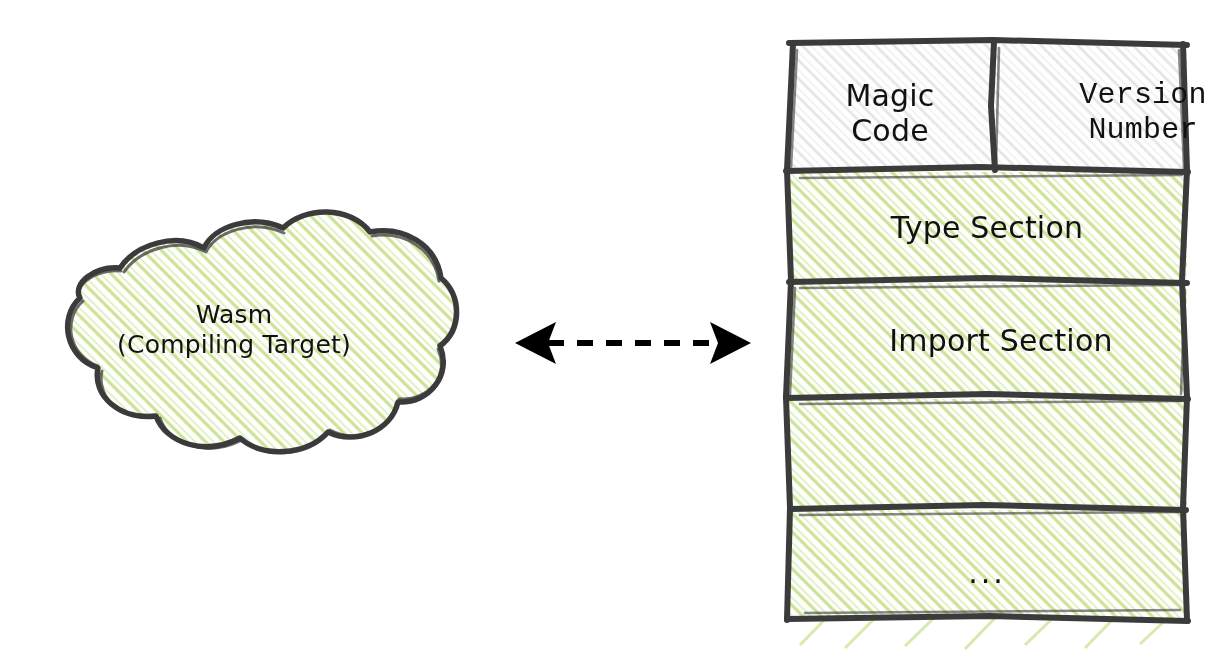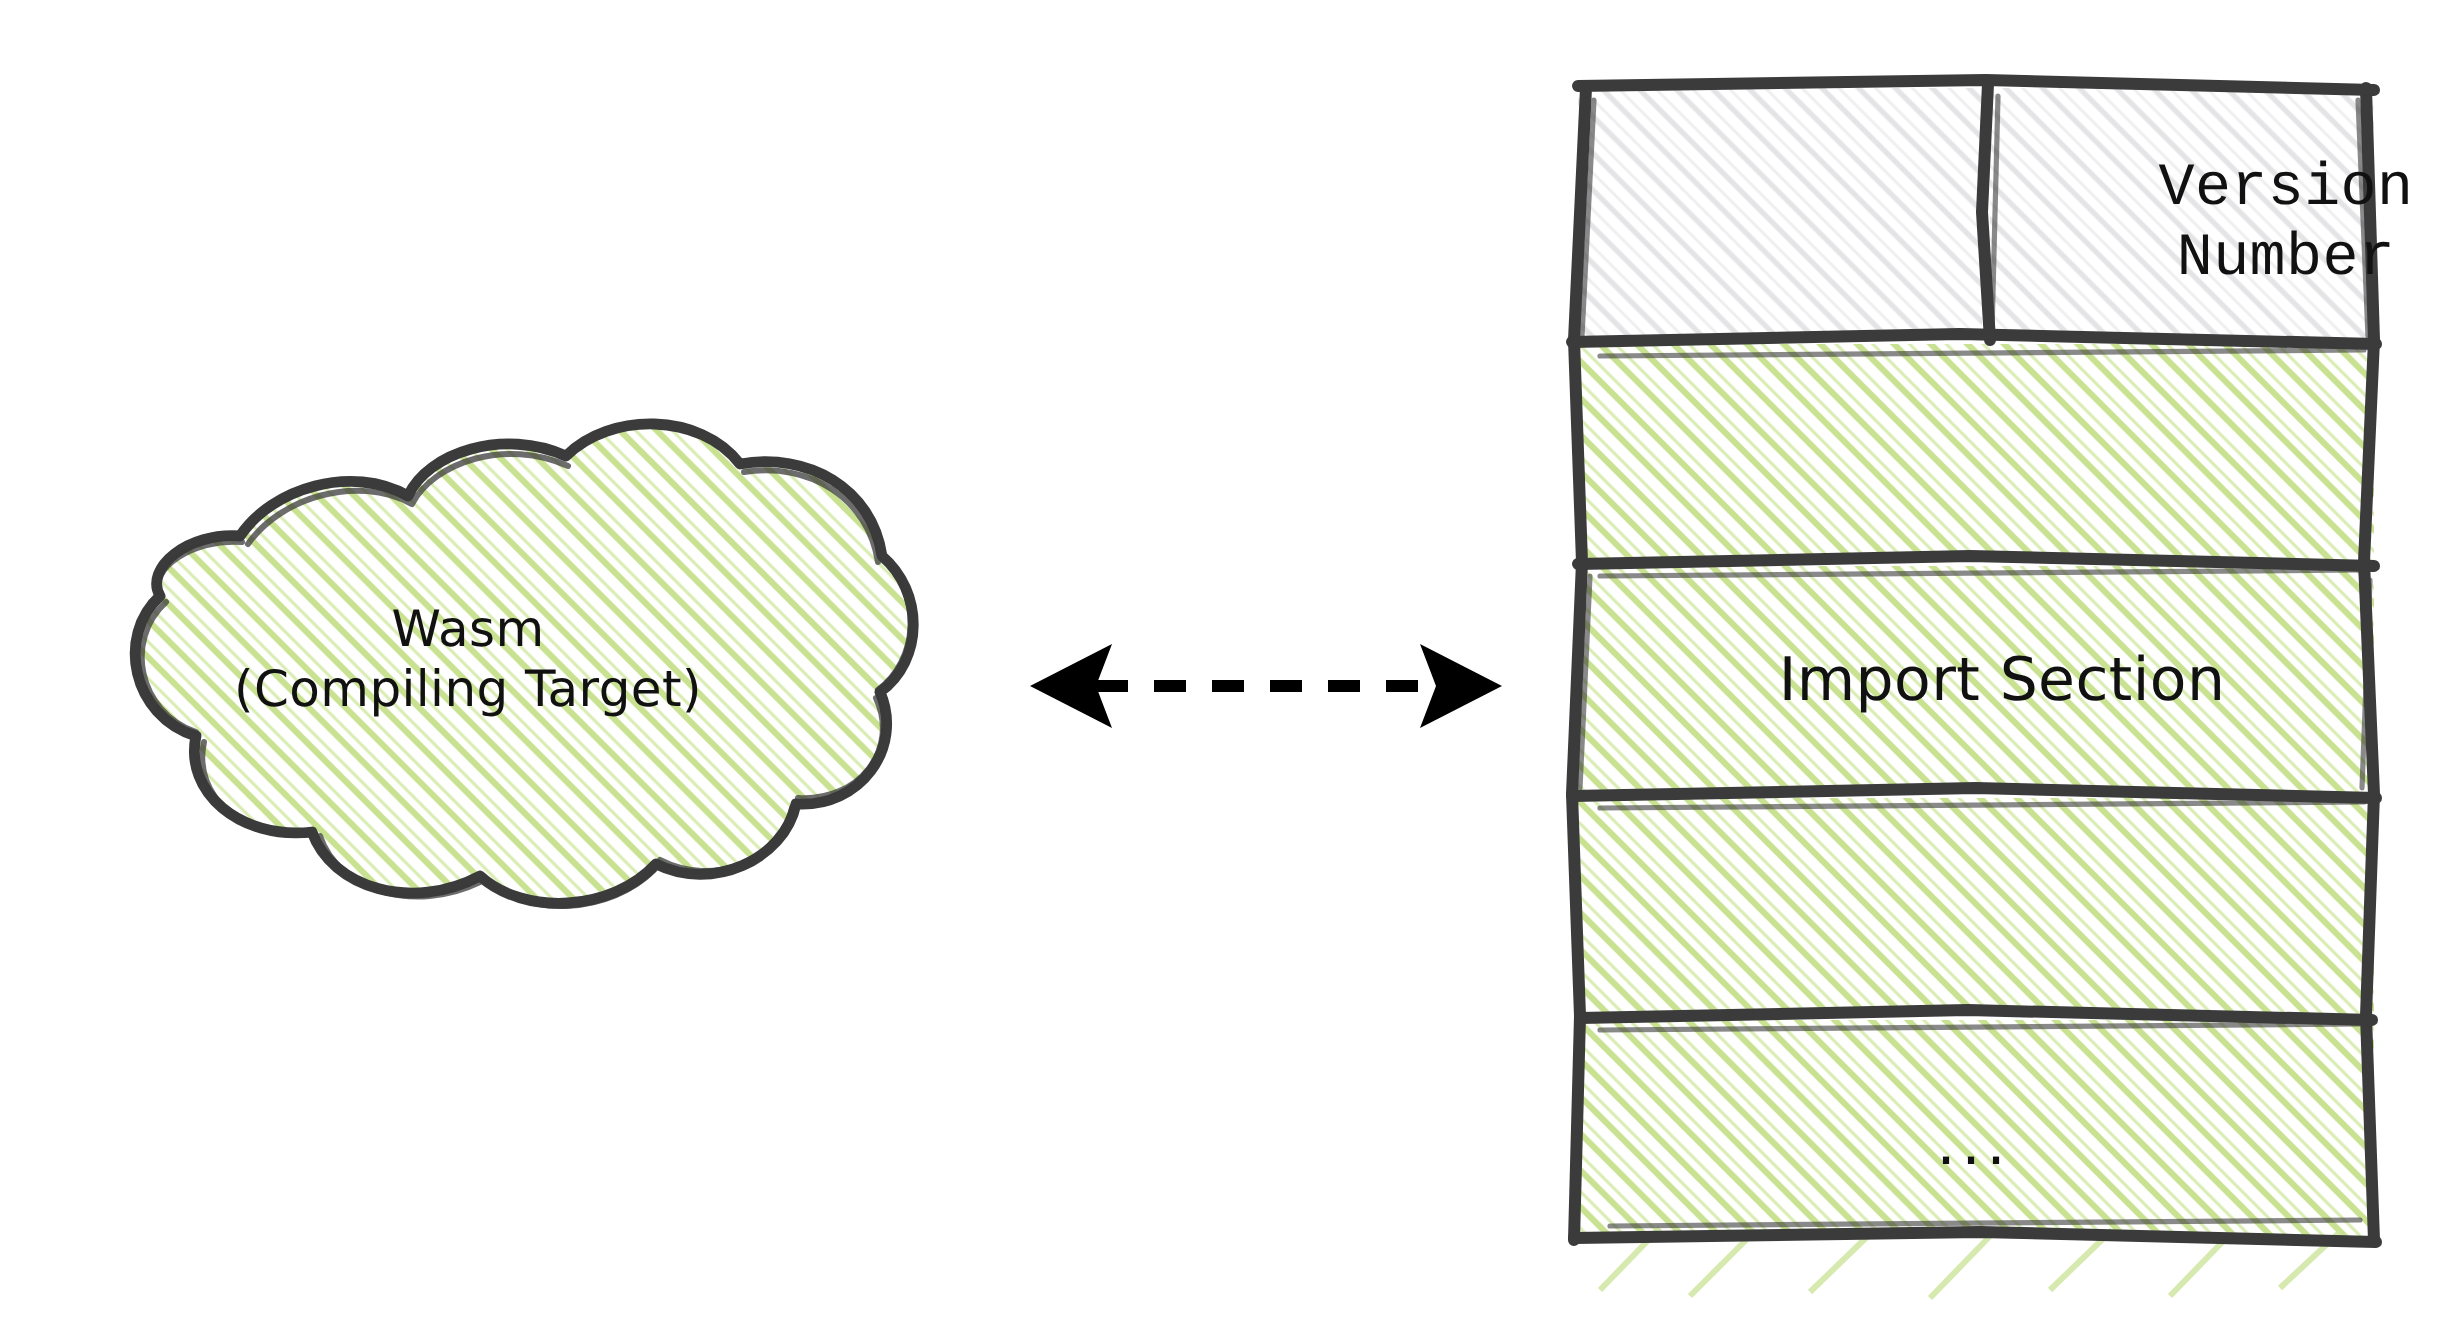--- a/index.html
+++ b/index.html
@@ -168,23 +168,26 @@
       <path d="M805,613 L1180,610"></path>
       <path d="M999,48 L996,166"></path>
       <path d="M795,288 L790,394"></path>
       <path d="M1185,290 L1181,394"></path>
     </g>
   </svg>
 
   <div class="lbl" id="cloud-label">Wasm
 (Compiling Target)</div>
 
+  <div class="lbl" id="lbl-magic">Magic
+Code</div>
 
   <div class="lbl" id="lbl-version">Version
 Number</div>
 
+  <div class="lbl sec-label" id="lbl-type">Type Section</div>
 
   <div class="lbl sec-label" id="lbl-import">Import Section</div>
 
 
   <div class="lbl" id="lbl-ellipsis">...</div>
 
 </div>
 
 </body></html>

